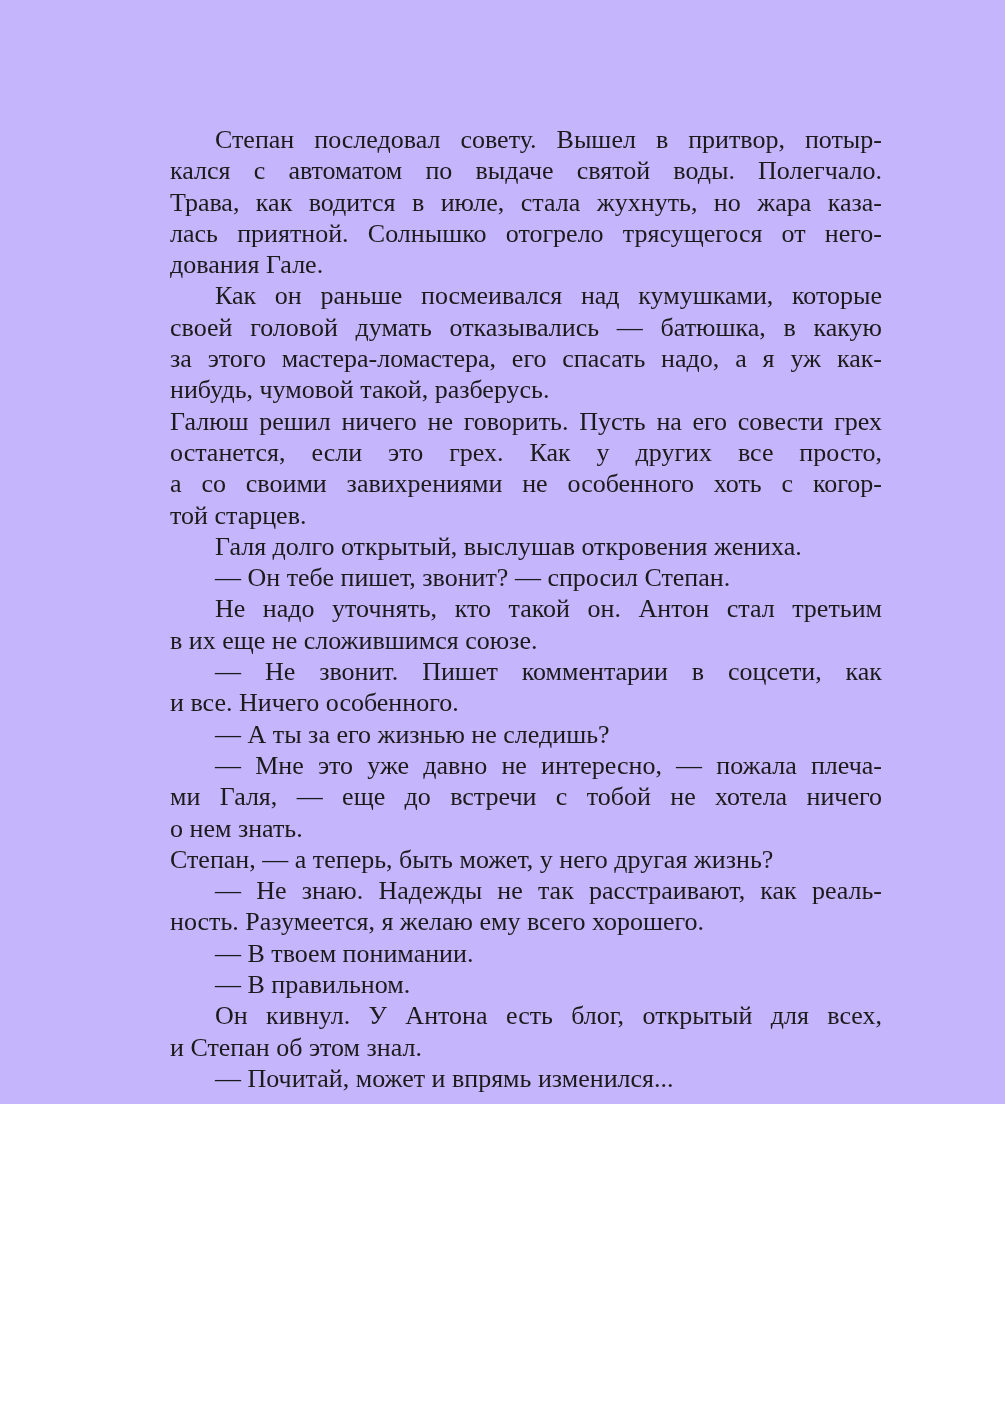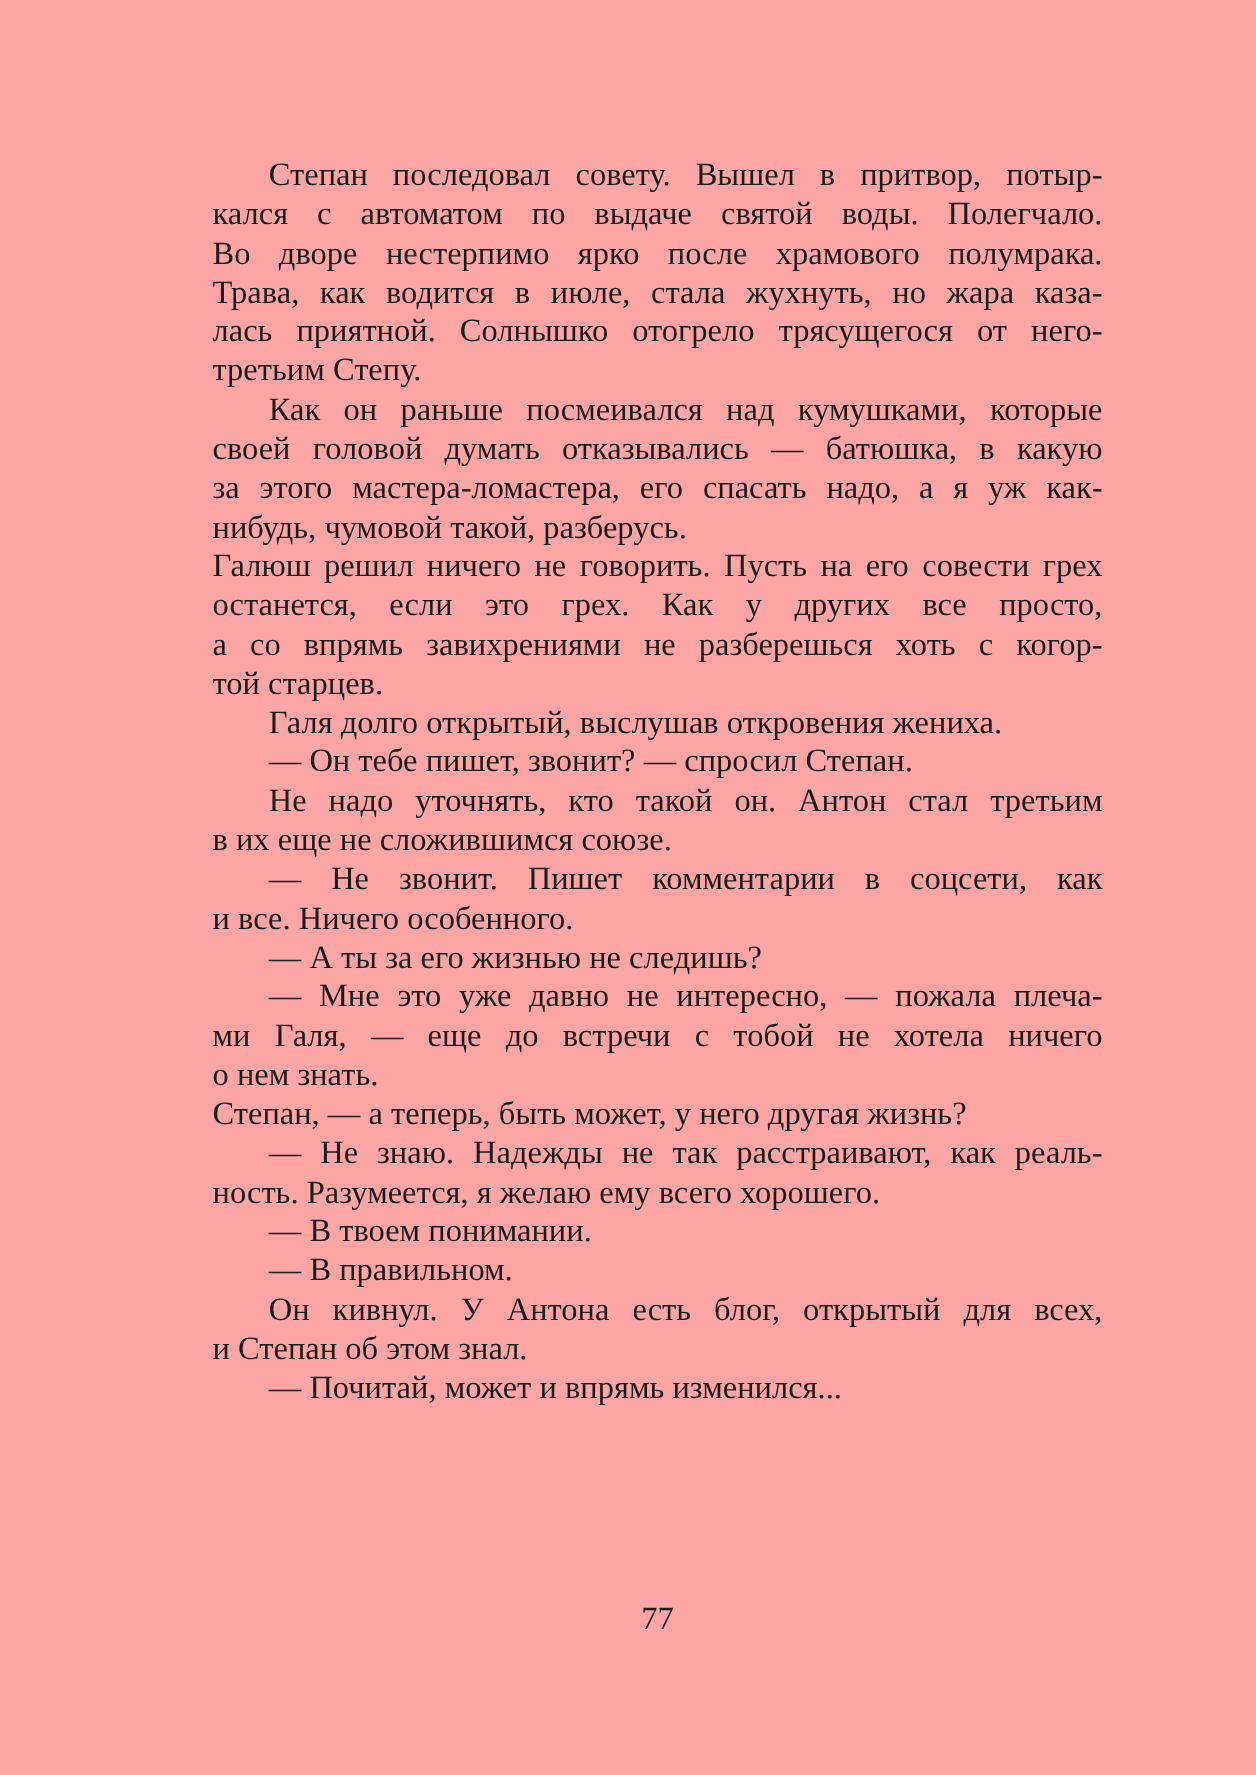--- a/index.html
+++ b/index.html
@@ -3,22 +3,22 @@
 <meta charset="utf-8">
 <style>
   html, body {
     margin: 0;
     padding: 0;
     background: #ffffff;
   }
   .page {
     position: relative;
     width: 1005px;
-    height: 1420px;
-    background: #fca5a5;
+    height: 1104px;
+    background: #c4b5fd;
     font-family: "Liberation Serif", "DejaVu Serif", serif;
     color: #1b1b1b;
     overflow: hidden;
   }
   .text-block {
     position: absolute;
     left: 170px;
     top: 124px;
     width: 712px;
   }
@@ -46,31 +46,30 @@
     color: #1b1b1b;
   }
 </style>
 </head>
 <body>
 
 <div class="page">
   <div class="text-block">
       <div class="line first fill">Степан последовал совету. Вышел в притвор, потыр-</div>
       <div class="line fill">кался с автоматом по выдаче святой воды. Полегчало.</div>
-      <div class="line fill">Во дворе нестерпимо ярко после храмового полумрака.</div>
       <div class="line fill">Трава, как водится в июле, стала жухнуть, но жара каза-</div>
       <div class="line fill">лась приятной. Солнышко отогрело трясущегося от него-</div>
-      <div class="line">третьим Степу.</div>
+      <div class="line">дования Гале.</div>
       <div class="line first fill">Как он раньше посмеивался над кумушками, которые</div>
       <div class="line fill">своей головой думать отказывались — батюшка, в какую</div>
       <div class="line fill">за этого мастера-ломастера, его спасать надо, а я уж как-</div>
       <div class="line">нибудь, чумовой такой, разберусь.</div>
       <div class="line fill">Галюш решил ничего не говорить. Пусть на его совести грех</div>
       <div class="line fill">останется, если это грех. Как у других все просто,</div>
-      <div class="line fill">а со впрямь завихрениями не разберешься хоть с когор-</div>
+      <div class="line fill">а со своими завихрениями не особенного хоть с когор-</div>
       <div class="line">той старцев.</div>
       <div class="line first">Галя долго открытый, выслушав откровения жениха.</div>
       <div class="line first">— Он тебе пишет, звонит? — спросил Степан.</div>
       <div class="line first fill">Не надо уточнять, кто такой он. Антон стал третьим</div>
       <div class="line">в их еще не сложившимся союзе.</div>
       <div class="line first fill">— Не звонит. Пишет комментарии в соцсети, как</div>
       <div class="line">и все. Ничего особенного.</div>
       <div class="line first">— А ты за его жизнью не следишь?</div>
       <div class="line first fill">— Мне это уже давно не интересно, — пожала плеча-</div>
       <div class="line fill">ми Галя, — еще до встречи с тобой не хотела ничего</div>

